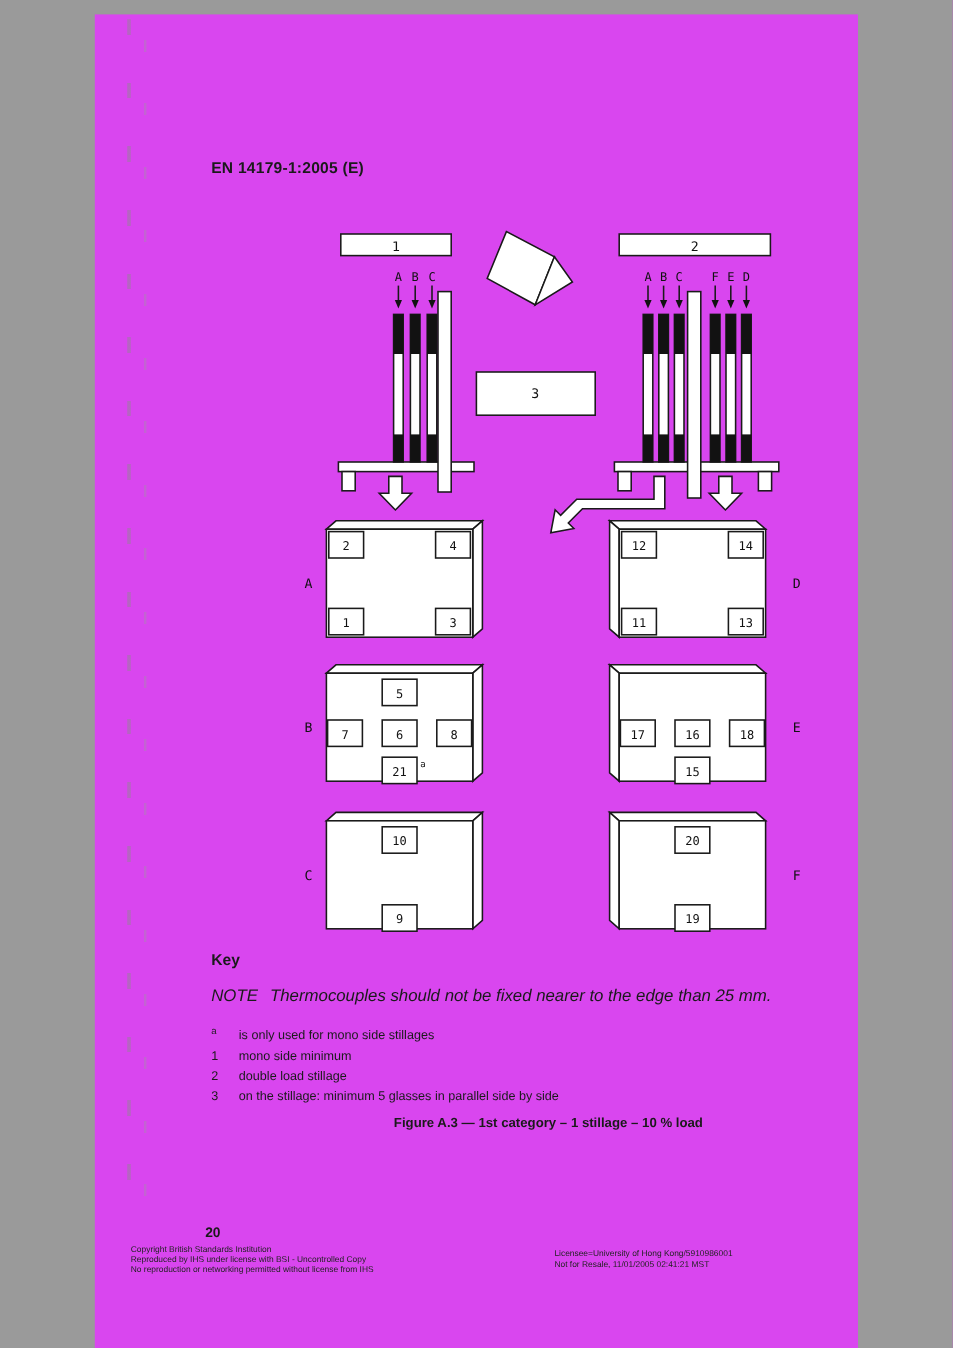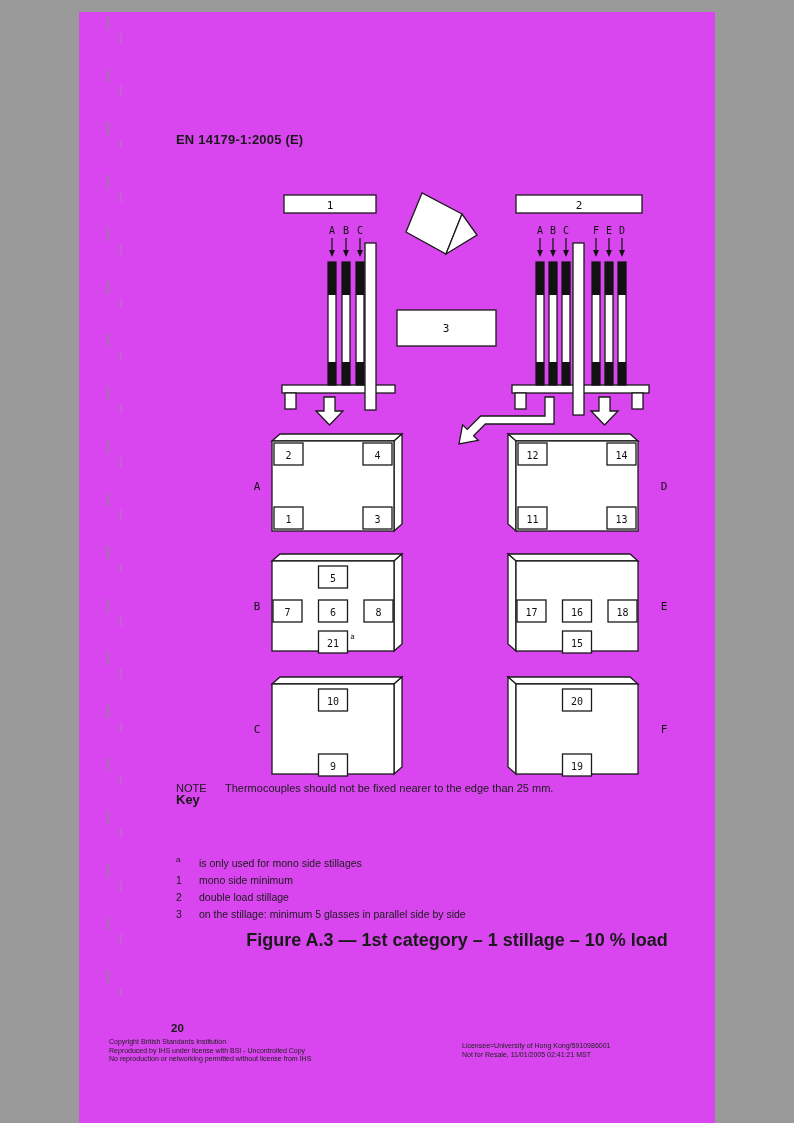--- a/index.html
+++ b/index.html
@@ -6,28 +6,28 @@
   .page{position:relative;width:636px;height:1123px;margin:12px auto;background:#d946ef;
         font-family:"Liberation Sans",sans-serif;color:#1a1a1a;overflow:hidden;}
   .abs{position:absolute;}
   .marks-a{left:27px;top:4px;width:3px;height:1006px;
     background:repeating-linear-gradient(to bottom,#8a8a8a 0 13px,transparent 13px 53px);opacity:.45;}
   .marks-b{left:41px;top:12px;width:2px;height:998px;
     background:repeating-linear-gradient(to bottom,transparent 0 9px,#9a9a9a 9px 19px,transparent 19px 53px);opacity:.35;}
   .marks-r{left:736px;top:750px;width:2px;height:88px;
     background:repeating-linear-gradient(to bottom,#8f8f8f 0 2px,transparent 2px 5px);opacity:.55;}
   .header{left:97px;top:120px;font-size:13px;font-weight:bold;letter-spacing:.2px;}
-  .note{left:97px;top:770px;font-size:11px;}
+  .note{left:97px;top:809px;font-size:14px;font-style:italic;}
   .note-label{display:inline-block;width:49px;}
   .key-title{left:97px;top:780px;font-size:13px;font-weight:bold;}
   .key-wrap{left:97px;top:845px;}
   .key-row{display:flex;align-items:flex-start;height:17px;font-size:10.5px;}
   .key-symbol{width:23px;flex:0 0 23px;}
   .key-symbol.sup{font-size:8px;position:relative;top:-2px;}
-  .caption{left:98px;top:918px;width:560px;text-align:center;font-size:18px;font-weight:bold;}
+  .caption{left:98px;top:918px;width:560px;text-align:center;font-size:11px;font-weight:bold;}
   .pagenum{left:92px;top:1010px;font-size:11.5px;font-weight:bold;}
   .footer{font-size:7px;line-height:8.5px;color:#222;}
   .fl{left:30px;top:1026px;}
   .fr{left:383px;top:1030px;}
   .diagram{left:0;top:0;}
   .ln{fill:none;stroke:#1a1a1a;stroke-width:1.3px;}
   .thick{stroke-width:1.6px;}
   .fw{fill:#fff;stroke:#1a1a1a;stroke-width:1.3px;}
   .fb{fill:#121212;stroke:none;}
   text.dt{font-family:"DejaVu Sans Mono",monospace;font-size:11px;fill:#111;text-anchor:middle;}

